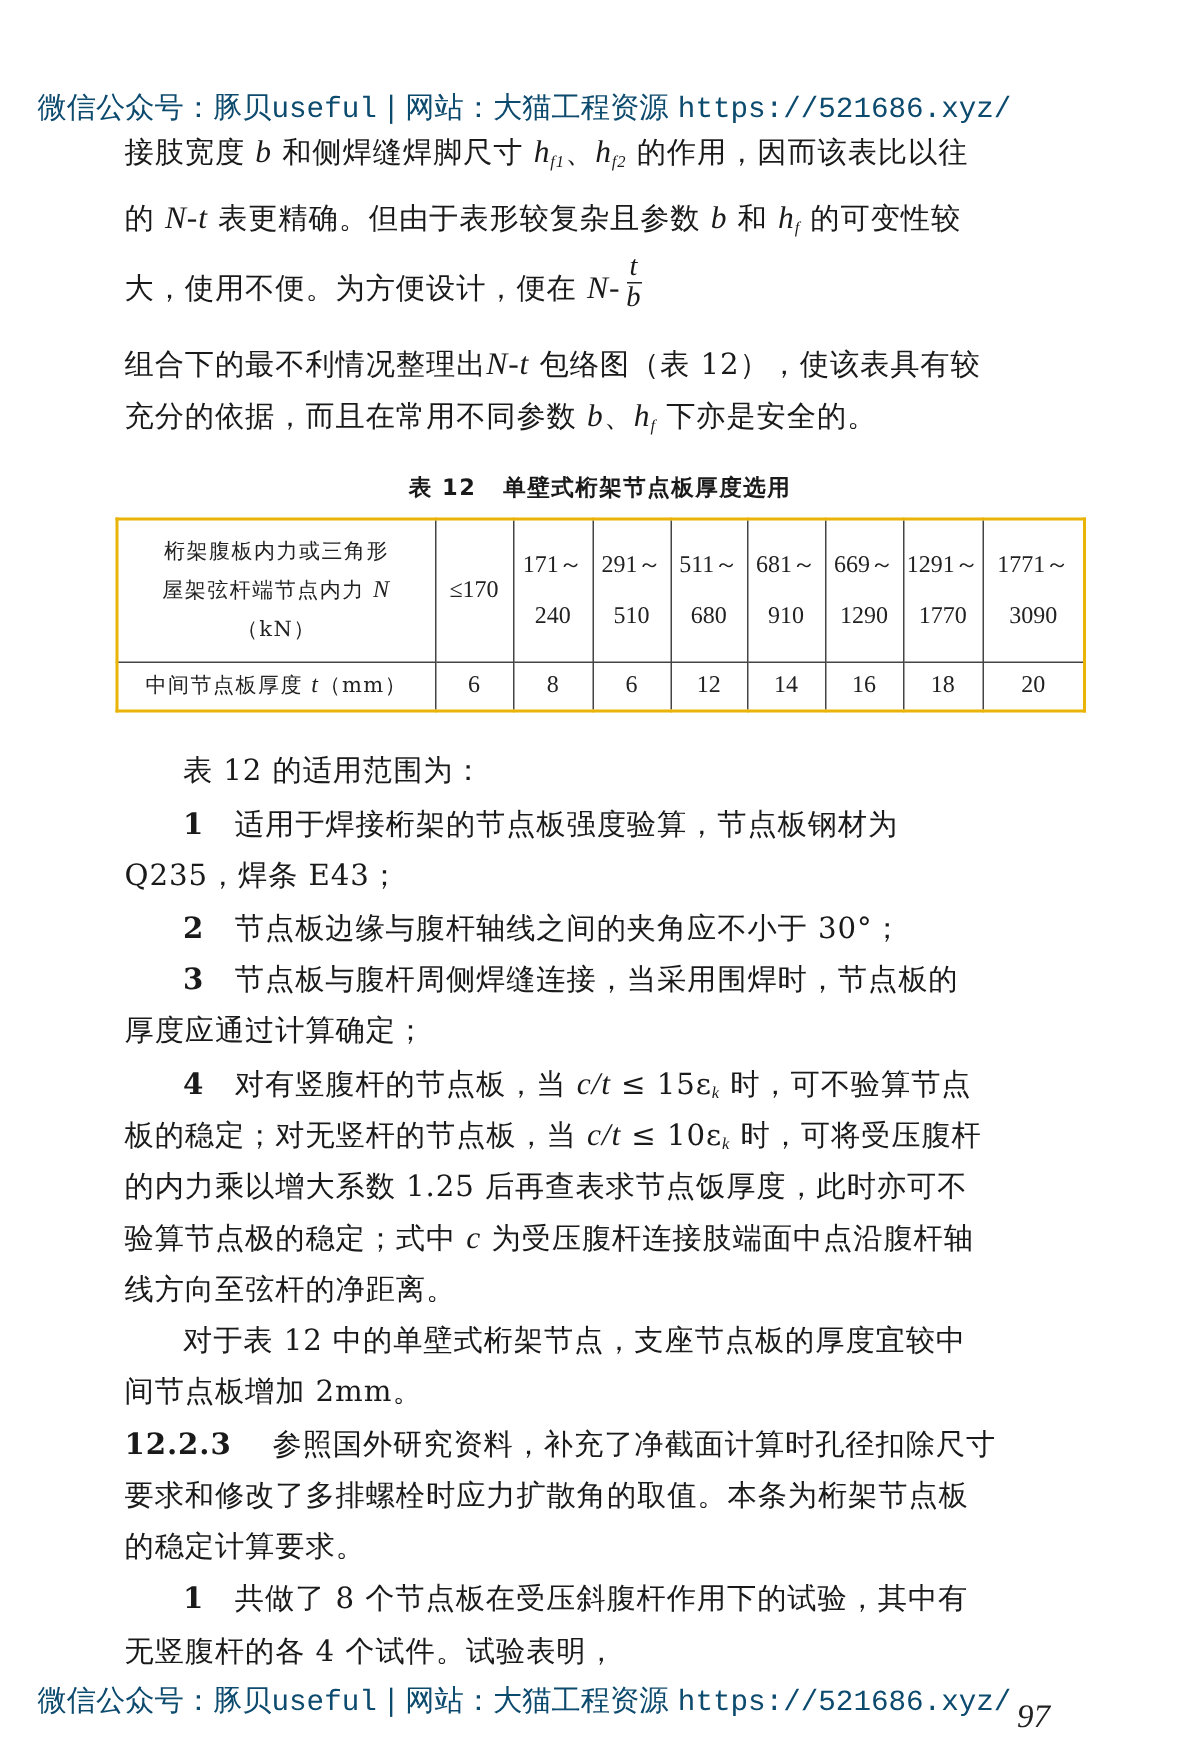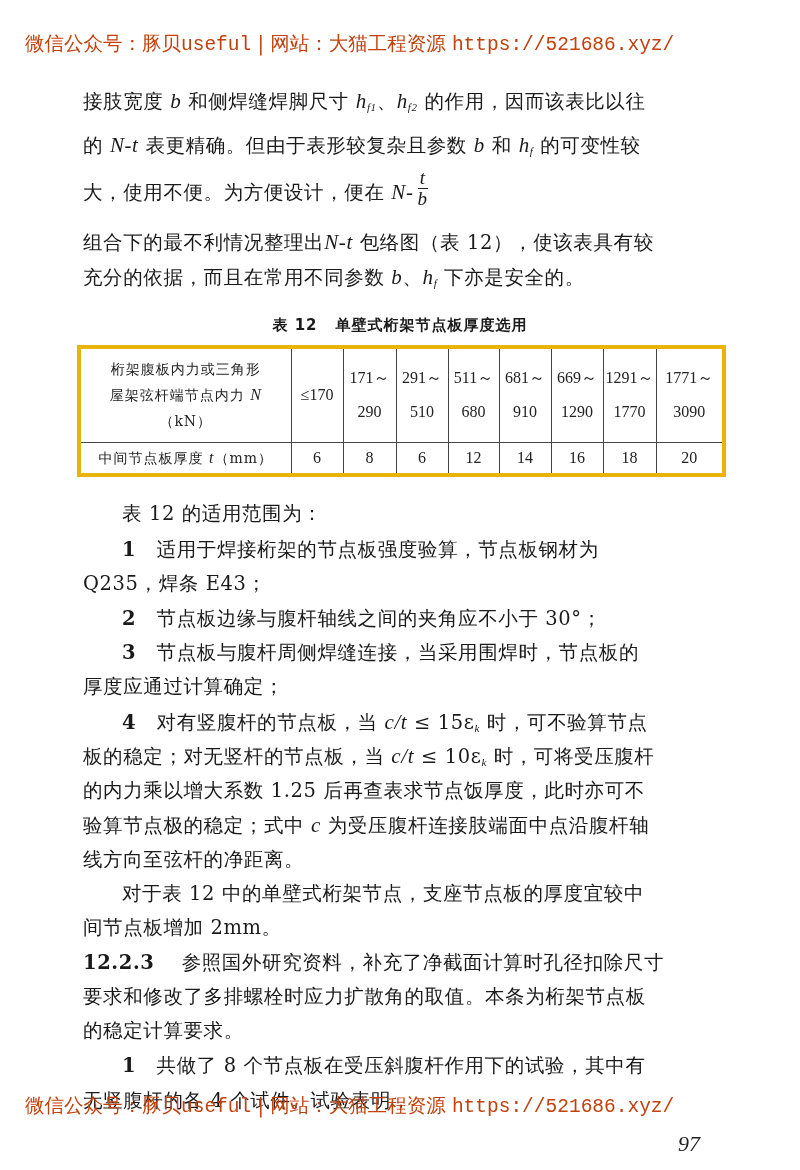--- a/index.html
+++ b/index.html
@@ -3,21 +3,21 @@
 <meta charset="utf-8">
 <style>
   html, body { margin:0; padding:0; }
   body {
     width:800px; height:1170px; background:#ffffff; position:relative; overflow:hidden;
     font-family: "DejaVu Serif", "Liberation Serif", serif; color:#1a1a1a;
   }
   .wm {
     position:absolute; left:25px; width:760px; white-space:nowrap;
     font-family: "DejaVu Serif", "Liberation Serif", serif;
-    font-size:19.5px; color:#c2410c; letter-spacing:0px; z-index:5;
+    font-size:19.5px; color:#0c4a6e; letter-spacing:0px; z-index:5;margin-top:28px;
   }
   .wm .mono { font-family: "Liberation Mono", "DejaVu Sans Mono", monospace; font-size:19.5px; }
   .wm-top { top:30px; }
   .wm-bottom { top:1092px; }
 
   .line {
     position:absolute; left:83px; width:640px; font-size:19.5px; line-height:24px;
     white-space:nowrap; letter-spacing:0.6px; text-align:justify;
   }
   .indent { left:122px; width:601px; }
@@ -33,21 +33,21 @@
 
   .caption {
     position:absolute; top:316px; left:0; width:800px; text-align:center;
     font-family:"DejaVu Sans", "Liberation Sans", sans-serif; font-weight:bold;
     font-size:15px; letter-spacing:1px;
   }
   .caption .num { margin-right:18px; }
 
   table.t12 {
     position:absolute; left:77px; top:345px; width:645px; height:130px;
-    border-collapse:collapse; border:4px solid #eab308; table-layout:fixed;
+    border-collapse:collapse; border:2px solid #eab308; table-layout:fixed;
     font-size:14px; color:#222;
   }
   table.t12 td { border:1px solid #444; text-align:center; vertical-align:middle; padding:0; line-height:24px; }
   table.t12 tr.r1 { height:95px; }
   table.t12 tr.r2 { height:33px; }
   table.t12 td.head { font-size:14px; line-height:26px; font-family:"DejaVu Serif", serif; letter-spacing:1px; }
   table.t12 td.num { font-family:"Liberation Serif", serif; font-size:16px; }
   table.t12 td.range { font-family:"Liberation Serif", serif; font-size:16px; line-height:34px; }
 
   .pageno {
@@ -102,21 +102,21 @@
     <td class="head">
       <div>桁架腹板内力或三角形</div>
       <div><span>屋架弦杆端节点内力 </span><i class="v" style="font-size:16px">N</i></div>
       <div>（kN）</div>
     </td>
     <td class="range">
           <div>≤170</div>
         </td>
     <td class="range">
           <div>171～</div>
-          <div>290</div>
+          <div>240</div>
         </td>
     <td class="range">
           <div>291～</div>
           <div>510</div>
         </td>
     <td class="range">
           <div>511～</div>
           <div>680</div>
         </td>
     <td class="range">

